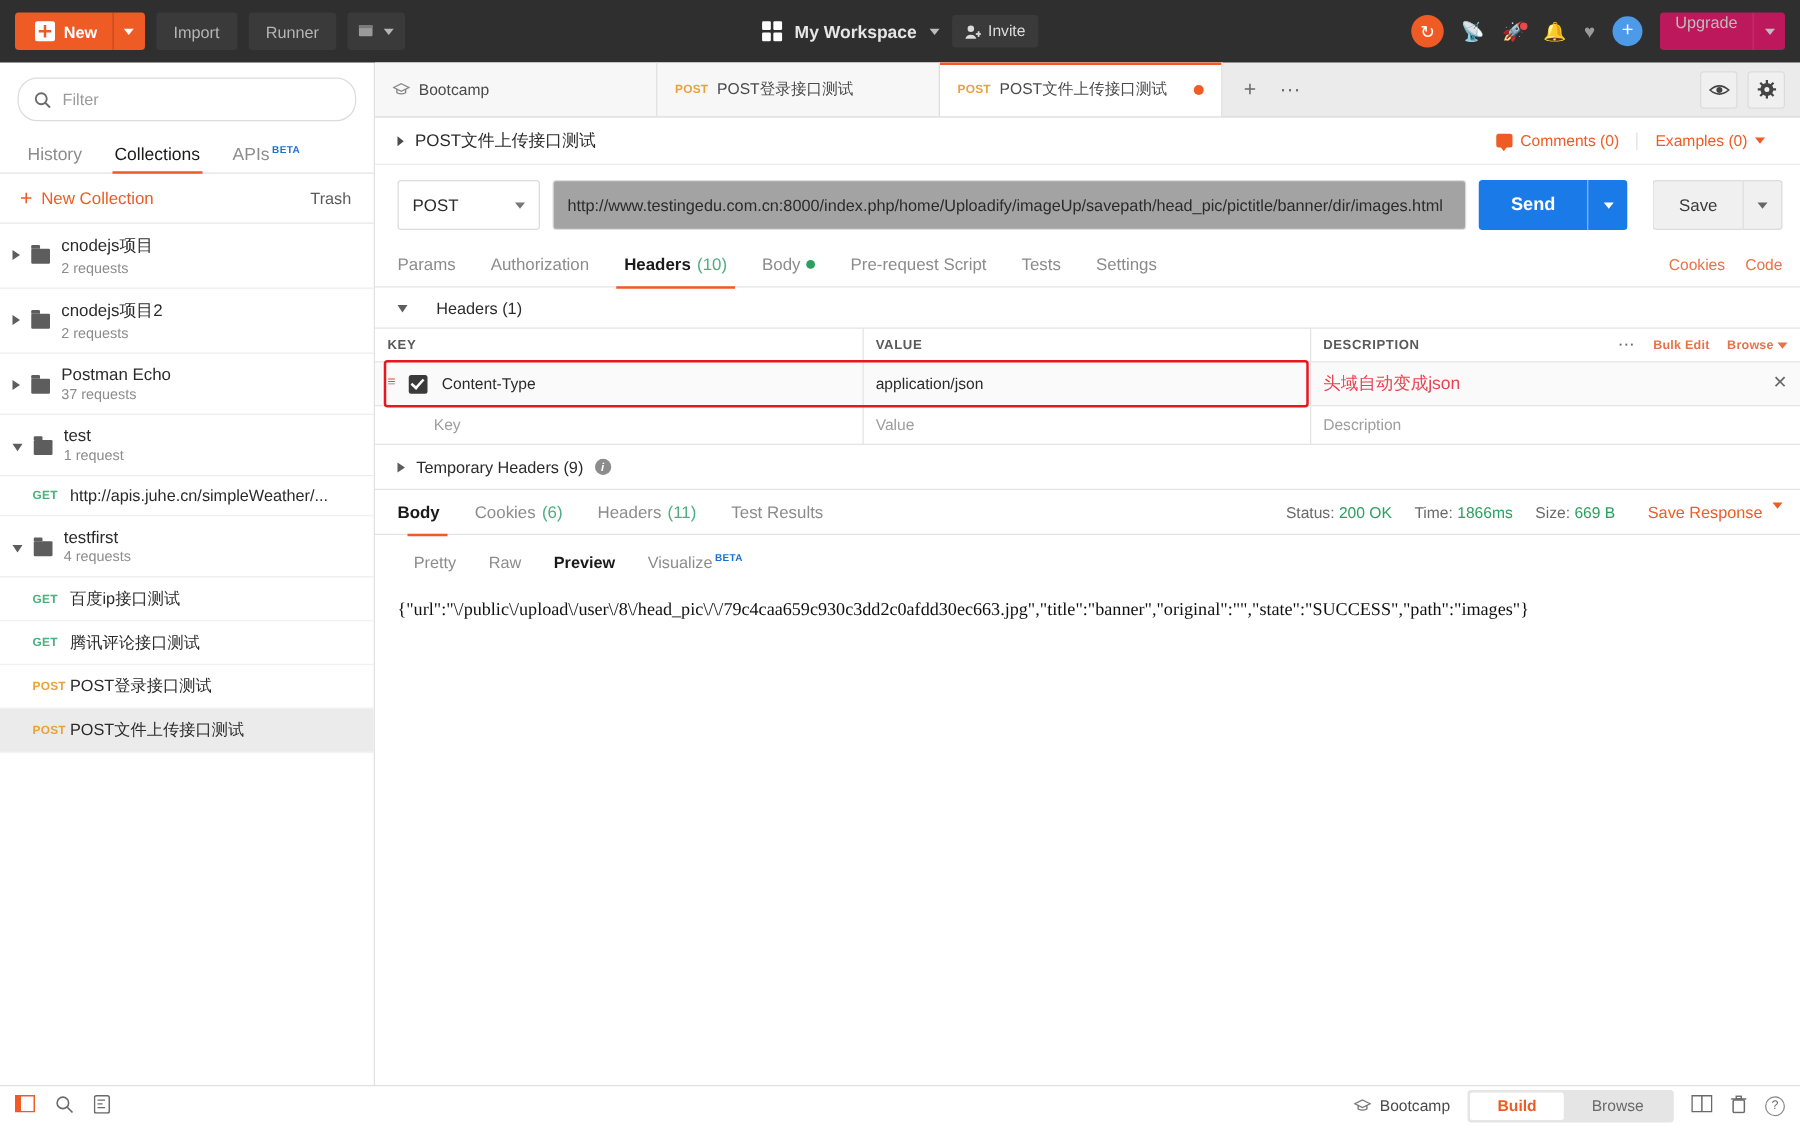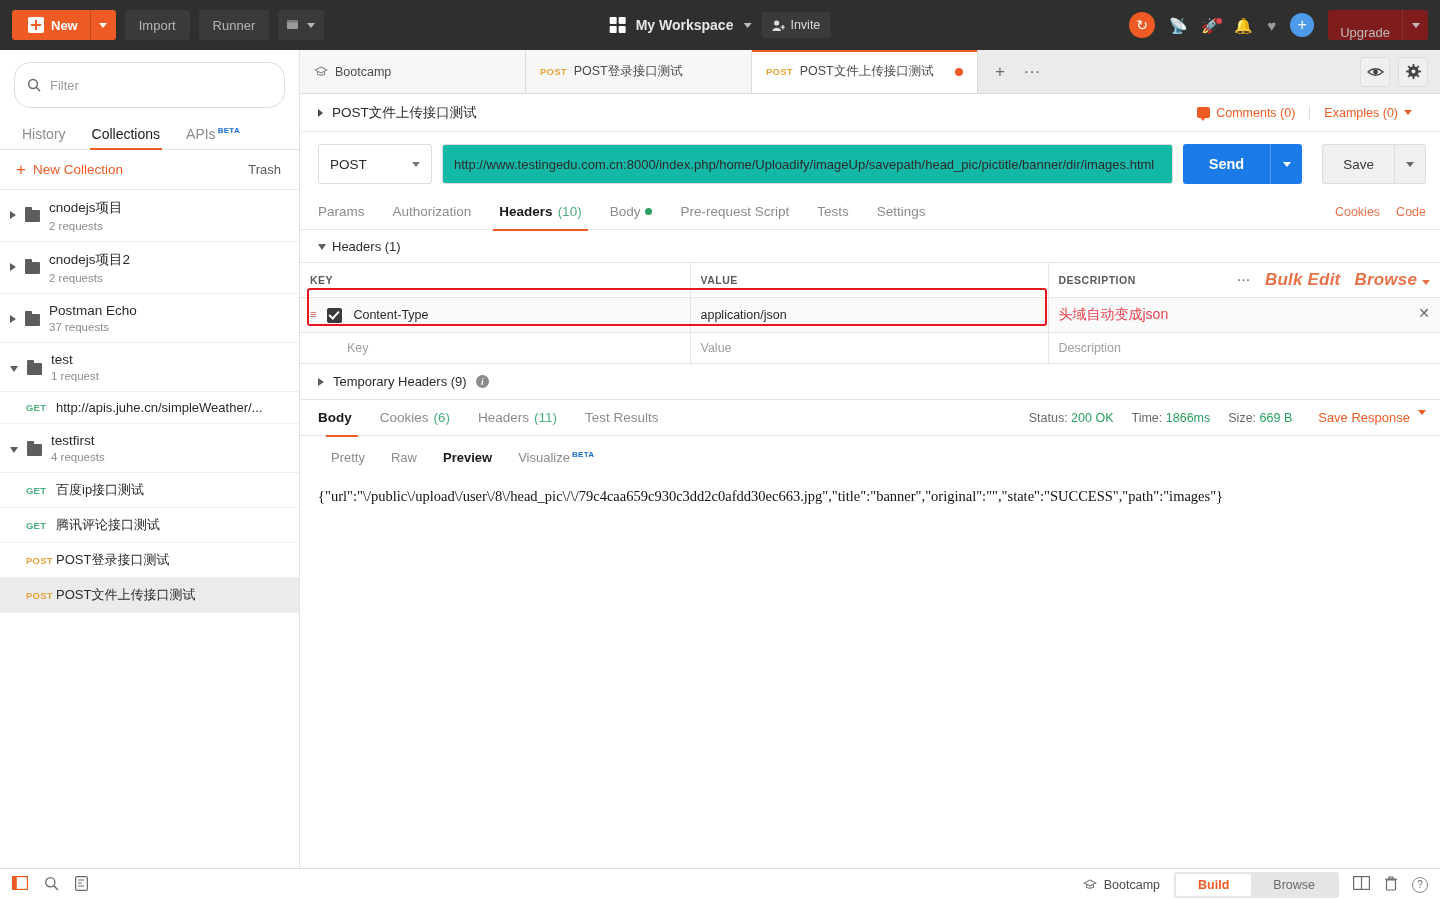--- a/index.html
+++ b/index.html
@@ -73,38 +73,38 @@
   .dot-badge {
     position: absolute; top: -1px; right: -2px; width: 8px; height: 8px;
     background: #e8484e; border-radius: 50%; border: 1px solid #2f2f2f;
   }
   .plus-circle {
     width: 24px; height: 24px; border-radius: 50%; background: #4c9ae8;
     color: #fff; display: flex; align-items: center; justify-content: center;
     font-size: 16px; line-height: 1;
   }
   .upgrade {
-    display: flex; align-items: flex-end; height: 30px; background: #7f1d1d;
+    display: flex; align-items: flex-start; height: 30px; background: #be185d;
     border-radius: 3px; color: #bdbdbd; font-size: 13px; overflow: hidden;
   }
   .upgrade .lbl { padding: 0 12px; }
   .upgrade .caret { width: 26px; height: 30px; display: flex;
     align-items: center; justify-content: center; border-left: 1px solid rgba(255,255,255,.09); }
 
   
   .body { flex: 1; display: flex; min-height: 0; }
 
   
   .sidebar {
     width: 300px; flex: none; border-right: 1px solid #e2e2e2;
     display: flex; flex-direction: column; background: #fff; min-height: 0;
   }
   .filter-wrap { padding: 12px 14px 8px; }
   .filter-box {
-    height: 46px; border: 1px solid #dcdcdc; border-radius: 16px;
+    height: 35px; border: 1px solid #dcdcdc; border-radius: 16px;
     display: flex; align-items: center; padding: 0 12px; gap: 9px;
     color: #9b9b9b; font-size: 13px;
   }
   .sb-tabs {
     display: flex; align-items: flex-end; gap: 26px; padding: 4px 22px 0;
     border-bottom: 1px solid #e2e2e2; height: 34px;
   }
   .sb-tab { font-size: 14px; color: #8c8c8c; padding-bottom: 7px; position: relative; }
   .sb-tab.active { color: #1a1a1a; }
   .sb-tab.active:after {
@@ -217,21 +217,21 @@
 
   .url-bar { display: flex; align-items: center; gap: 10px; padding: 12px 14px 10px 18px; flex: none; }
   .method-sel {
     width: 114px; height: 40px; border: 1px solid #dcdcdc; border-radius: 3px;
     background: #fff; display: flex; align-items: center; padding: 0 11px;
     font-size: 13.5px; color: #2b2b2b;
   }
   .method-sel .caret-dn { margin-left: auto; color: #777; }
   .url-input {
     flex: 1; height: 40px; border: 1px solid #dcdcdc; border-radius: 3px;
-    background: #14b8a6; display: flex; align-items: center; padding: 0 11px;
+    background: #a3a3a3; display: flex; align-items: center; padding: 0 11px;
     font-size: 13px; color: #2b2b2b; overflow: hidden; white-space: nowrap;
   }
   .send-group { display: flex; flex: none; }
   .send-btn {
     height: 40px; padding: 0 26px; background: #1a7ae8; color: #fff;
     font-size: 14.5px; font-weight: bold; border-radius: 3px 0 0 3px;
     display: flex; align-items: center;
   }
   .send-caret {
     width: 32px; height: 40px; background: #1a7ae8; color: #fff;
@@ -264,38 +264,38 @@
     content: ""; position: absolute; left: 8px; right: 8px; bottom: -1px;
     height: 2px; background: #ef5b25;
   }
   .rq-count { color: #4caf7d; font-weight: normal; }
   .grn-dot { width: 7px; height: 7px; border-radius: 50%; background: #2aa060; }
   .rq-right { margin-left: auto; display: flex; gap: 16px; }
   .rq-right span { color: #e8724a; font-size: 12.5px; }
 
   .hdr-section { flex: none; }
   .hdr-collapse {
-    display: flex; align-items: center; gap: 6px; padding: 9px 18px 8px;
+    display: flex; align-items: center; gap: 23px; padding: 9px 18px 8px;
     font-size: 13px; color: #2b2b2b;
   }
   .hdr-collapse .tri { margin-top: 0; border-left:4.5px solid transparent;
     border-right:4.5px solid transparent; border-top:6px solid #5d5d5d; border-bottom:0; }
   .tbl { width: 100%; border-collapse: collapse; }
   .tbl th, .tbl td {
     border: 1px solid #e4e4e4; text-align: left; font-weight: normal;
     padding: 8px 10px; font-size: 12.5px; color: #2b2b2b;
   }
   .tbl th { font-size: 10.5px; color: #5a5a5a; letter-spacing: .5px; font-weight: bold; padding: 7px 10px; }
   .tbl th:first-child, .tbl td:first-child { border-left: none; }
   .tbl th:last-child, .tbl td:last-child { border-right: none; }
   .c-key { width: 390px; }
   .c-val { width: 358px; }
   .c-desc { }
   .hdr-actions { display: flex; align-items: center; gap: 14px; justify-content: flex-end; }
-  .hdr-actions .lk { color: #e8724a; font-size: 17px; font-weight: bold; letter-spacing: .2px; font-style: italic; }
+  .hdr-actions .lk { color: #e8724a; font-size: 10px; font-weight: bold; letter-spacing: .2px; }
   .hdr-actions .dots { color: #6a6a6a; letter-spacing: 1px; }
   .row-hl td { background: #fafafa; }
   .cell-key { display: flex; align-items: center; gap: 11px; }
   .drag-h { color: #d05050; font-size: 11px; line-height: .9; letter-spacing: 0; }
   .chk {
     width: 15px; height: 15px; background: #3a3a3a; border-radius: 2px;
     position: relative; flex: none;
   }
   .chk:after {
     content: ""; position: absolute; left: 4px; top: 1px; width: 4px; height: 8px;

